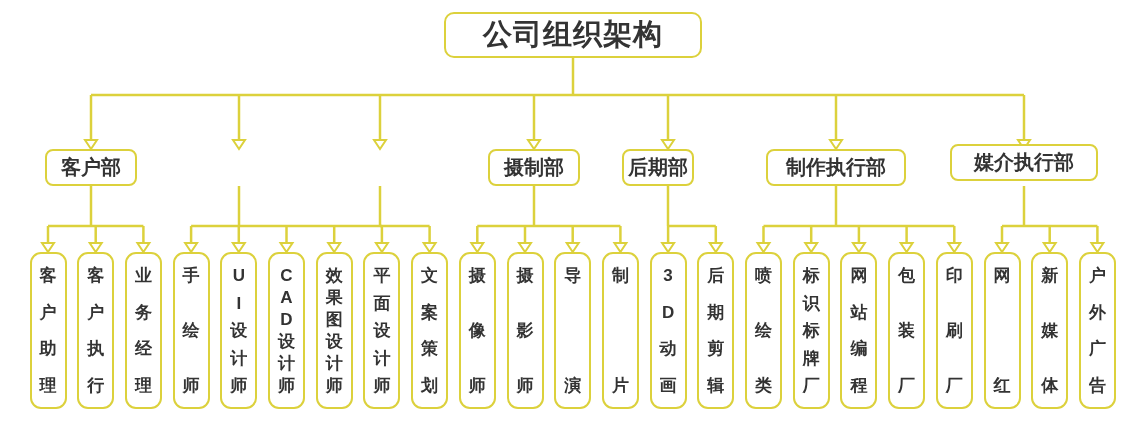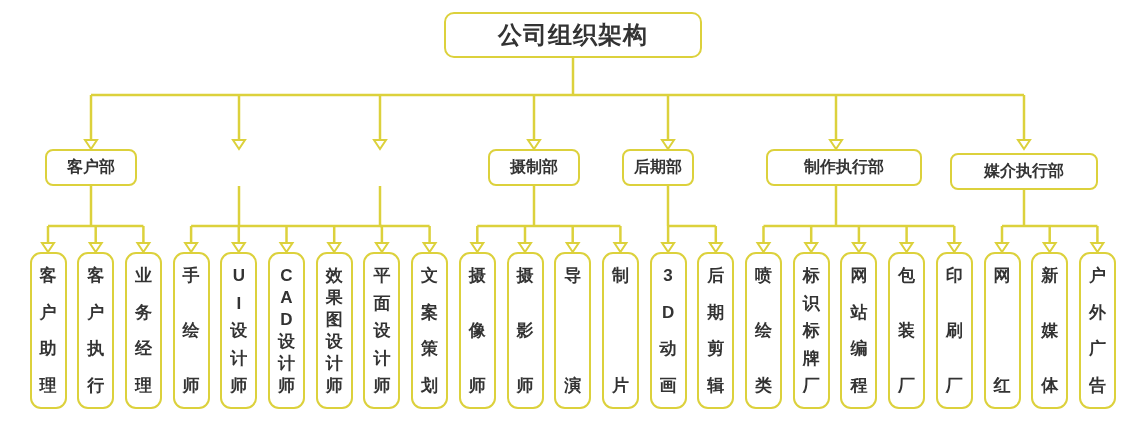--- a/index.html
+++ b/index.html
@@ -39,26 +39,26 @@
     background: #ffffff;
     color: var(--ink, #333333);
     display: flex;
     align-items: center;
     justify-content: center;
     font-weight: bold;
     z-index: 2;
   }
   .root {
     border-radius: 10px;
-    font-size: 24px;
+    font-size: 29px;
     letter-spacing: 1px;
   }
   .dept {
     border-radius: 8px;
-    font-size: 16px;
+    font-size: 20px;
     white-space: nowrap;
   }
   .leaf {
     border-radius: 11px;
     font-size: 17px;
   }
   .leaf-label {
     display: flex;
     flex-direction: column;
     justify-content: space-between;
@@ -282,21 +282,21 @@
       </div>
     </div>
     <div class="node leaf" style="left: 697.3px; top: 252px; width: 37px; height: 157px;">
       <div class="leaf-label">
         <span>后</span>
         <span>期</span>
         <span>剪</span>
         <span>辑</span>
       </div>
     </div>
-    <div class="node dept" style="left: 766px; top: 149px; width: 156px; height: 37px;">
+    <div class="node dept" style="left: 766px; top: 149px; width: 140px; height: 37px;">
       <span>制作执行部</span>
     </div>
     <div class="node leaf" style="left: 745px; top: 252px; width: 37px; height: 157px;">
       <div class="leaf-label">
         <span>喷</span>
         <span>绘</span>
         <span>类</span>
       </div>
     </div>
     <div class="node leaf" style="left: 792.7px; top: 252px; width: 37px; height: 157px;">
@@ -323,21 +323,21 @@
         <span>厂</span>
       </div>
     </div>
     <div class="node leaf" style="left: 935.8px; top: 252px; width: 37px; height: 157px;">
       <div class="leaf-label">
         <span>印</span>
         <span>刷</span>
         <span>厂</span>
       </div>
     </div>
-    <div class="node dept" style="left: 950px; top: 153px; width: 148px; height: 37px;">
+    <div class="node dept" style="left: 950px; top: 144px; width: 148px; height: 37px;">
       <span>媒介执行部</span>
     </div>
     <div class="node leaf" style="left: 983.5px; top: 252px; width: 37px; height: 157px;">
       <div class="leaf-label">
         <span>网</span>
         <span>红</span>
       </div>
     </div>
     <div class="node leaf" style="left: 1031.2px; top: 252px; width: 37px; height: 157px;">
       <div class="leaf-label">

